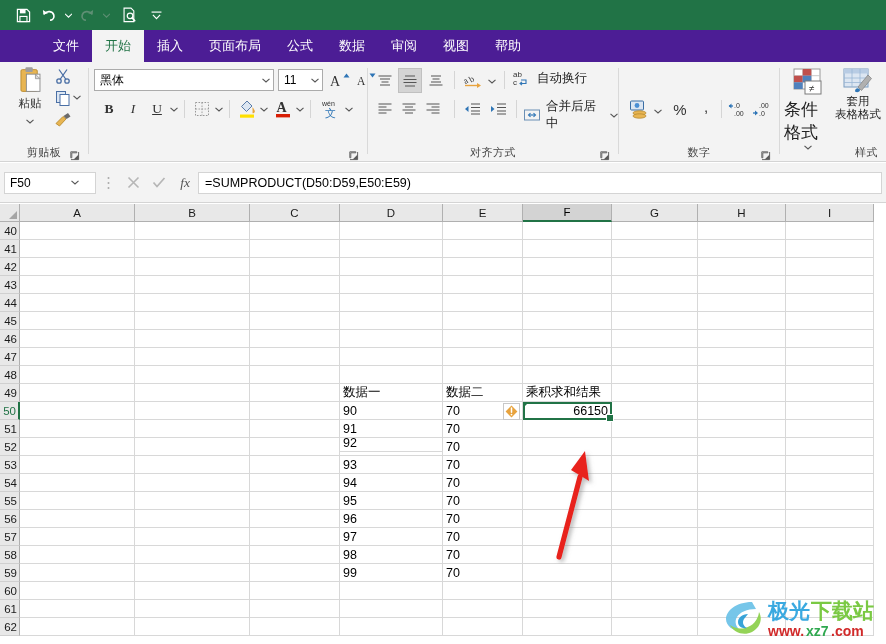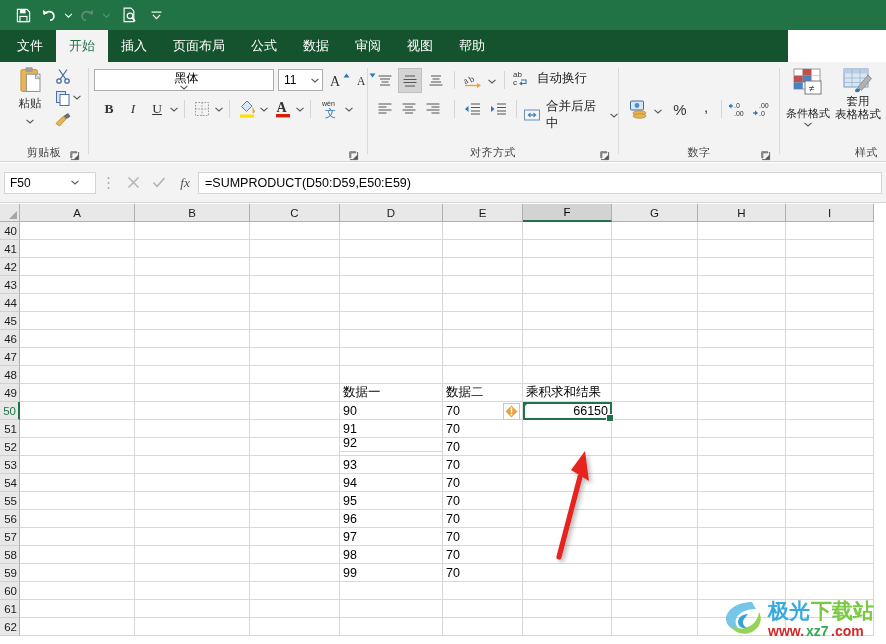--- a/index.html
+++ b/index.html
@@ -28,22 +28,23 @@
   }
   .qat-caret svg, .qat-btn svg { display: block; }
   .title-text {
     position: absolute; top: 7px; left: 0; width: 886px; text-align: center;
     color: #ffffff; font-size: 12.5px; letter-spacing: .2px;
     padding-left: 155px;
   }
 
   
   .tabbar {
-    position: absolute; top: 30px; left: 0; width: 788px; height: 32px;
-    background: #14532d;
+    position: absolute; top: 30px; left: 0; width: 886px; height: 32px;
+    background: #4c1d95;
+    padding-left: 36px;
   }
   .tabs { display: flex; align-items: flex-end; height: 32px; padding-left: 4px; }
   .tab {
     height: 32px; line-height: 32px; padding: 0 13px; color: #ffffff;
     font-size: 13px; cursor: pointer; white-space: nowrap;
   }
   .tab.active { background: #f3f3f3; color: #217346; }
   .tell-me {
     display: flex; align-items: center; gap: 6px; height: 32px;
     padding-left: 14px; color: #ffffff; font-size: 13px; cursor: pointer;
@@ -278,21 +279,21 @@
       <div class="dlg-launch" style="right:6px;">
         <svg width="10" height="10" viewBox="0 0 10 10">
             <path d="M0.8 0.8 h6 v1 h-5 v5 h-1 z M8.6 1 L8.6 8.6 L1 8.6" fill="none" stroke="#5a5a5a" stroke-width="0.9"></path>
             <path d="M8.6 8.6 L3.6 8.6 L8.6 3.6 Z" fill="#5a5a5a"></path>
           </svg>
       </div>
     </div>
     <div class="rgroup-divider" style="left:88px;"></div>
 
     <div class="rgroup" style="left:89px; width:278px;">
-      <div class="combo" style="left:5px; top:7px; width:180px; height:22px;flex-direction:column;">
+      <div class="combo" style="left:5px; top:7px; width:180px; height:22px;">
         <span class="combo-text">黑体</span>
         <span class="combo-arrow">
           <svg width="8" height="5" viewBox="0 0 8 5">
               <path d="M0.5 0.8 L4 4 L7.5 0.8" fill="none" stroke="#555" stroke-width="1.1"></path>
             </svg>
         </span>
       </div>
       <div class="combo" style="left:189px; top:7px; width:45px; height:22px;">
         <span class="combo-text" style="font-size:12px;">11</span>
         <span class="combo-arrow">
@@ -538,21 +539,21 @@
             <rect x="2" y="2" width="26" height="20" fill="#fff" stroke="#9a9a9a" stroke-width="1"></rect>
             <path d="M2 8.7 h26 M2 15.3 h26 M10.7 2 v20 M19.3 2 v20" stroke="#c4c4c4" stroke-width="0.9"></path>
             <rect x="10.7" y="2" width="8.6" height="6.7" fill="#c0504d"></rect>
             <rect x="2" y="8.7" width="8.7" height="6.6" fill="#c0504d"></rect>
             <rect x="10.7" y="8.7" width="8.6" height="6.6" fill="#4f81bd"></rect>
             <rect x="2" y="15.3" width="8.7" height="6.7" fill="#4f81bd"></rect>
             <rect x="13" y="14" width="16" height="13" fill="#fff" stroke="#7a7a7a" stroke-width="1"></rect>
             <text x="17" y="24.5" font-size="10" font-family="Liberation Sans, sans-serif" fill="#333">≠</text>
           </svg>
         </span>
-        <span style="font-size:11px; color:#222; margin-top:9px;">条件格式</span>
+        <span style="font-size:17px; color:#222; margin-top:1px;">条件格式</span>
         <span style="display:flex; margin-top:1px;">
           <svg width="8" height="5" viewBox="0 0 8 5">
               <path d="M0.5 0.8 L4 4 L7.5 0.8" fill="none" stroke="#555" stroke-width="1.1"></path>
             </svg>
         </span>
       </div>
       <div style="position:absolute; left:52px; top:5px; width:52px; display:flex; flex-direction:column; align-items:center; cursor:pointer;">
         <span style="display:flex;">
           <svg width="32" height="28" viewBox="0 0 32 28">
             <rect x="2" y="2" width="24" height="18" fill="#dce6f2" stroke="#7a9cc0" stroke-width="1"></rect>

